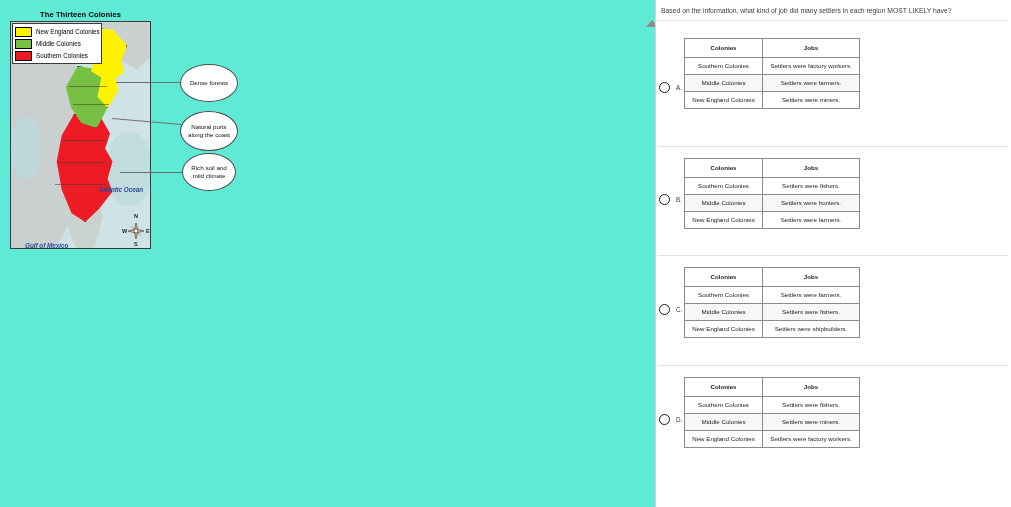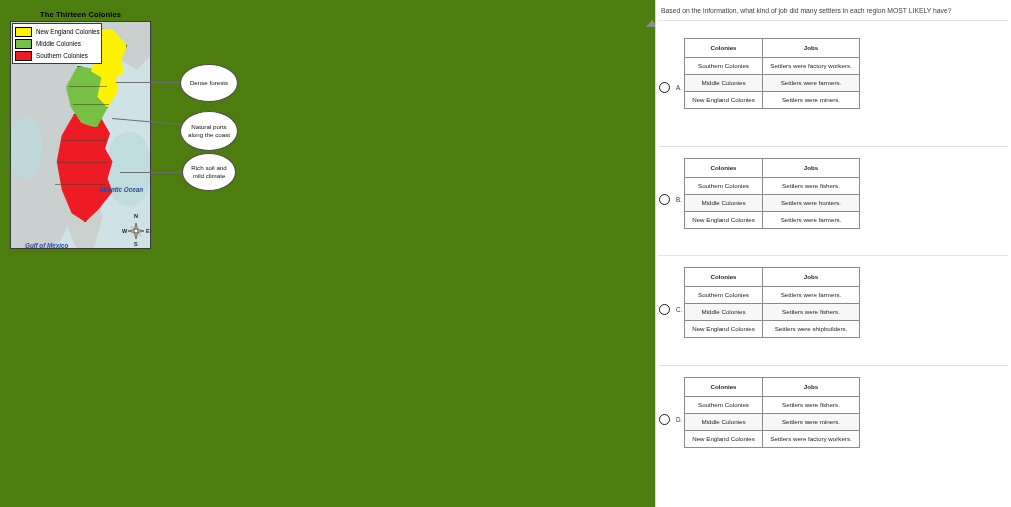--- a/index.html
+++ b/index.html
@@ -6,21 +6,21 @@
     margin: 0;
     padding: 0;
     background: #ffffff;
     font-family: "Liberation Sans", sans-serif;
   }
   #page {
     position: relative;
     width: 1011px;
     height: 507px;
     overflow: hidden;
-    background: #4d7c0f;
+    background: #5eead4;
   }
 
   
   #map-panel {
     position: absolute;
     left: 10px;
     top: 10px;
     width: 240px;
     height: 245px;
   }

